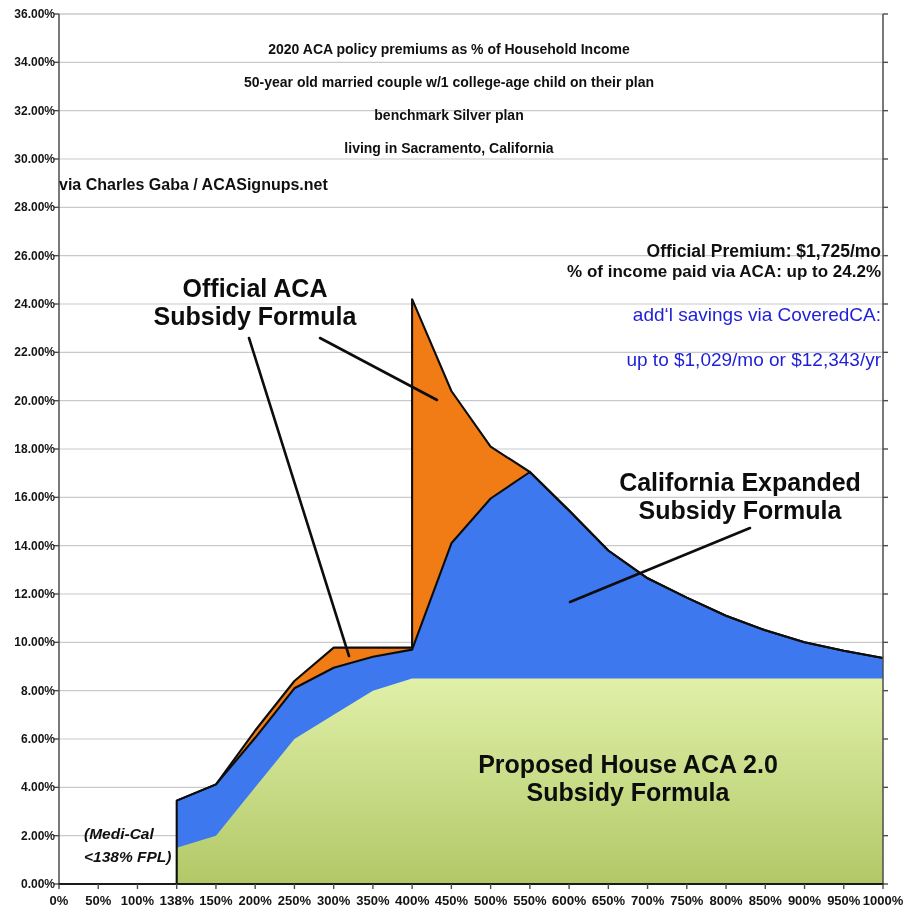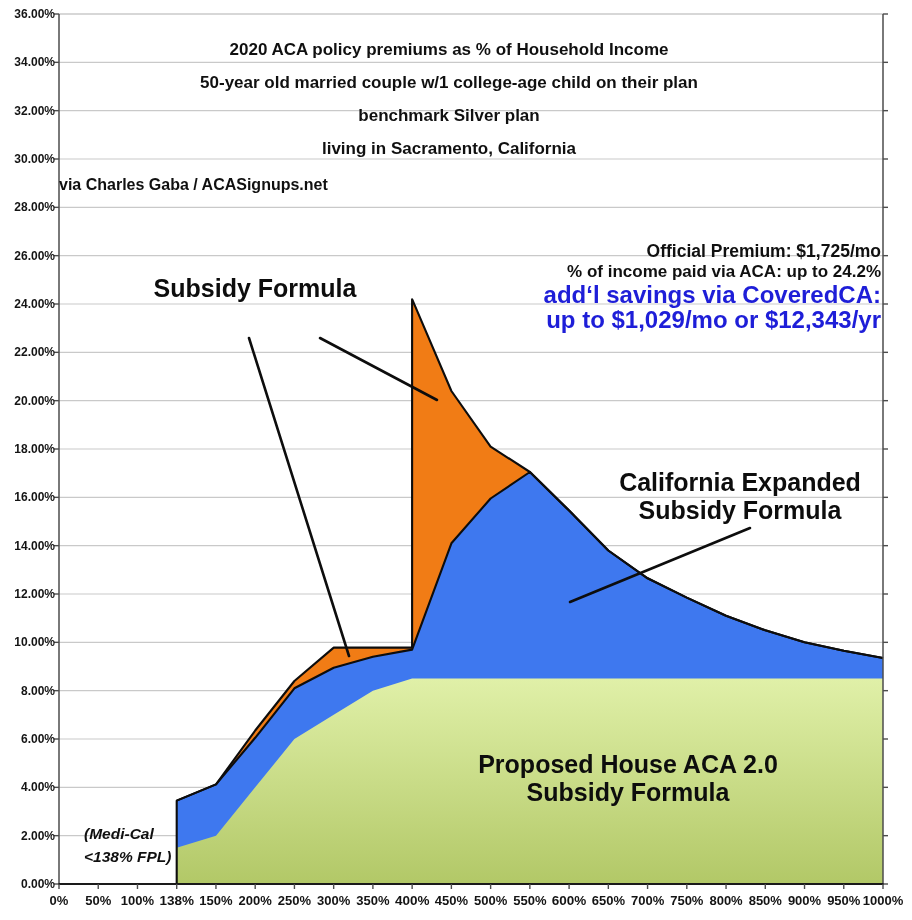--- a/index.html
+++ b/index.html
@@ -3,27 +3,27 @@
 <meta charset="utf-8">
 <style>
   html,body{margin:0;padding:0;background:#fff;}
   .stage{
     position:relative;width:912px;height:920px;background:#ffffff;
     font-family:"Liberation Sans",sans-serif;color:#111;overflow:hidden;
   }
   .stage svg{position:absolute;left:0;top:0;}
   .abs{position:absolute;white-space:nowrap;}
   .title-block{left:59px;top:33px;width:780px;text-align:center;
-    font-size:17px;font-weight:700;line-height:33px;color:#101010;}
+    font-size:14px;font-weight:700;line-height:33px;color:#101010;}
   .credit{left:59px;top:176px;width:896px;text-align:left;
     font-size:16px;font-weight:600;color:#101010;}
   .anno-block{right:31px;top:240px;text-align:right;}
   .anno-premium{font-size:17.5px;font-weight:700;line-height:22px;color:#101010;}
   .anno-pct{font-size:17px;font-weight:700;line-height:20px;color:#101010;}
-  .anno-savings{font-size:24px;font-weight:700;line-height:25px;color:#1e1ed8;}
+  .anno-savings{font-size:19px;font-weight:400;line-height:25px;color:#1e1ed8;margin-top:20px;}
   .big-label{text-align:center;font-size:25px;font-weight:700;line-height:28px;
     color:#0d0d0d;transform:translateX(-50%);}
   .lbl-official{left:255px;top:274px;}
   .lbl-california{left:740px;top:468px;}
   .lbl-house{left:628px;top:750px;}
   .medical{left:84px;top:822px;font-size:15.5px;font-weight:700;font-style:italic;
     line-height:23px;color:#101010;}
   .ytick{position:absolute;right:857px;transform:translateY(-50%);
     font-size:12px;font-weight:700;color:#141414;white-space:nowrap;}
   .xtick{position:absolute;top:893px;transform:translateX(-50%);
@@ -144,20 +144,21 @@
   <div class="abs credit">via Charles Gaba / ACASignups.net</div>
 
   <div class="abs anno-block">
     <div class="anno-premium">Official Premium: $1,725/mo</div>
     <div class="anno-pct">% of income paid via ACA: up to 24.2%</div>
     <div class="anno-savings">add‘l savings via CoveredCA:</div>
     <div class="anno-savings">up to $1,029/mo or $12,343/yr</div>
   </div>
 
   <div class="abs big-label lbl-official">
+    <div>Official ACA</div>
     <div>Subsidy Formula</div>
   </div>
 
   <div class="abs big-label lbl-california">
     <div>California Expanded</div>
     <div>Subsidy Formula</div>
   </div>
 
   <div class="abs big-label lbl-house">
     <div>Proposed House ACA 2.0</div>

